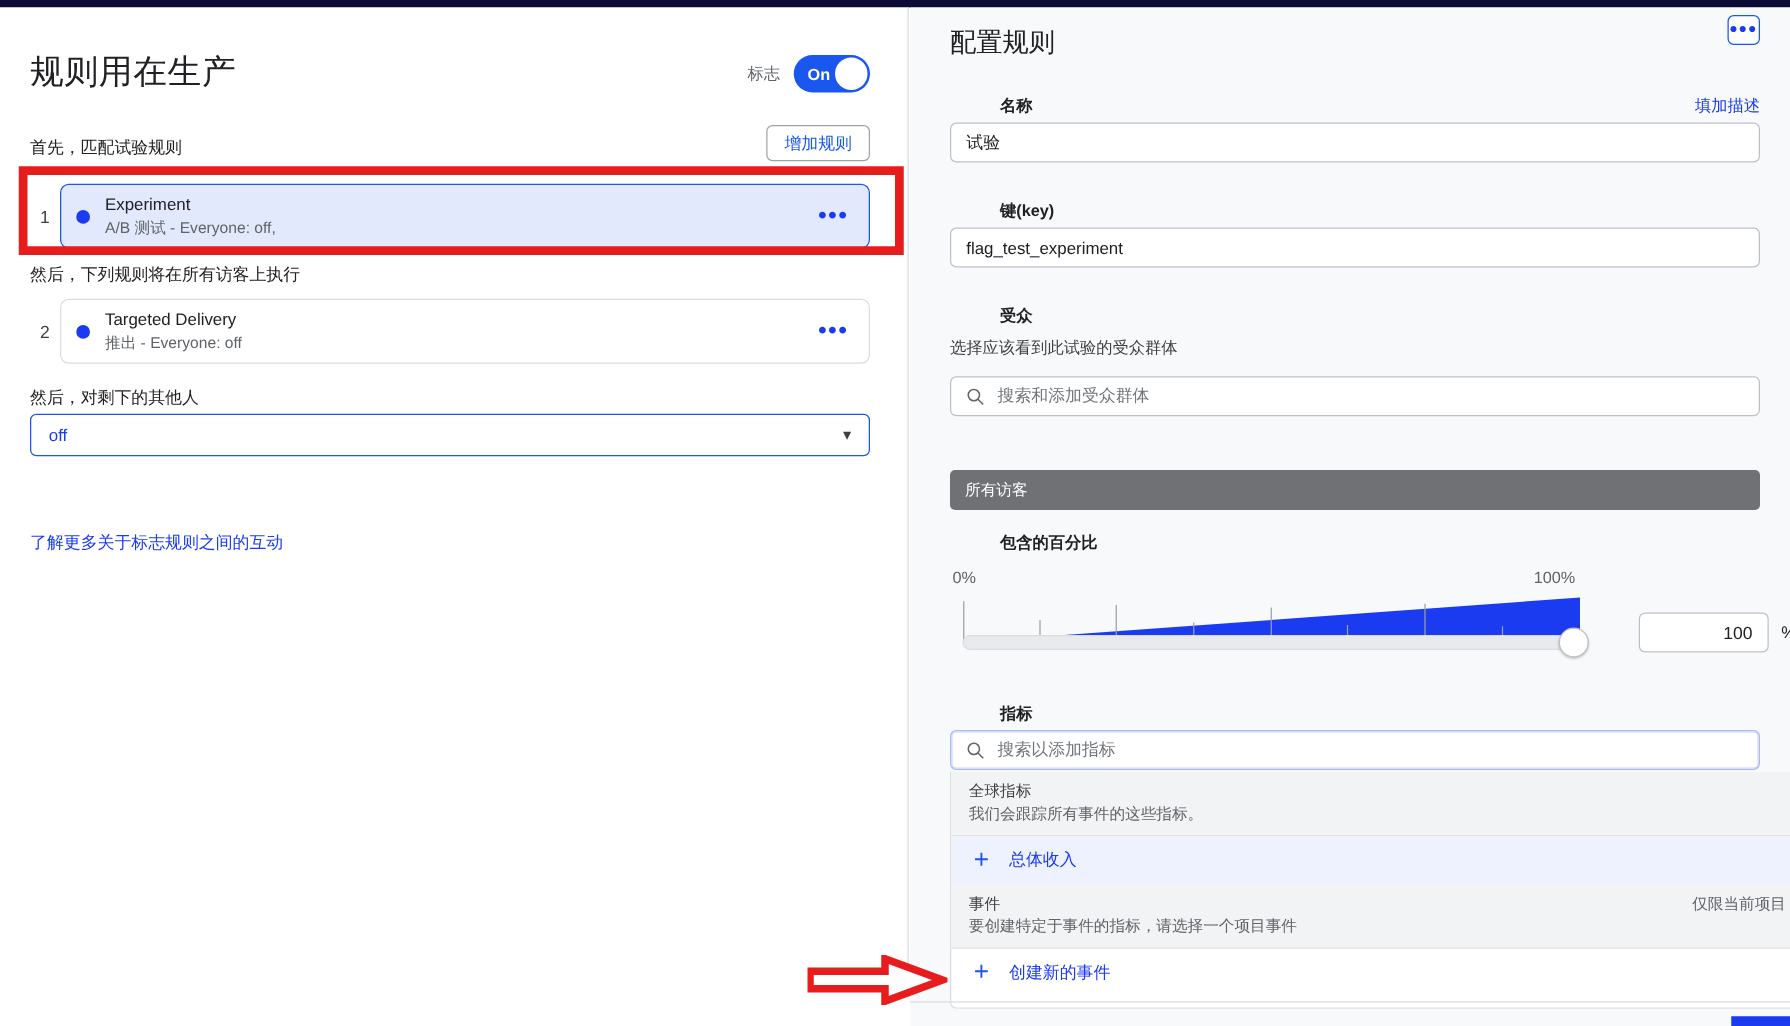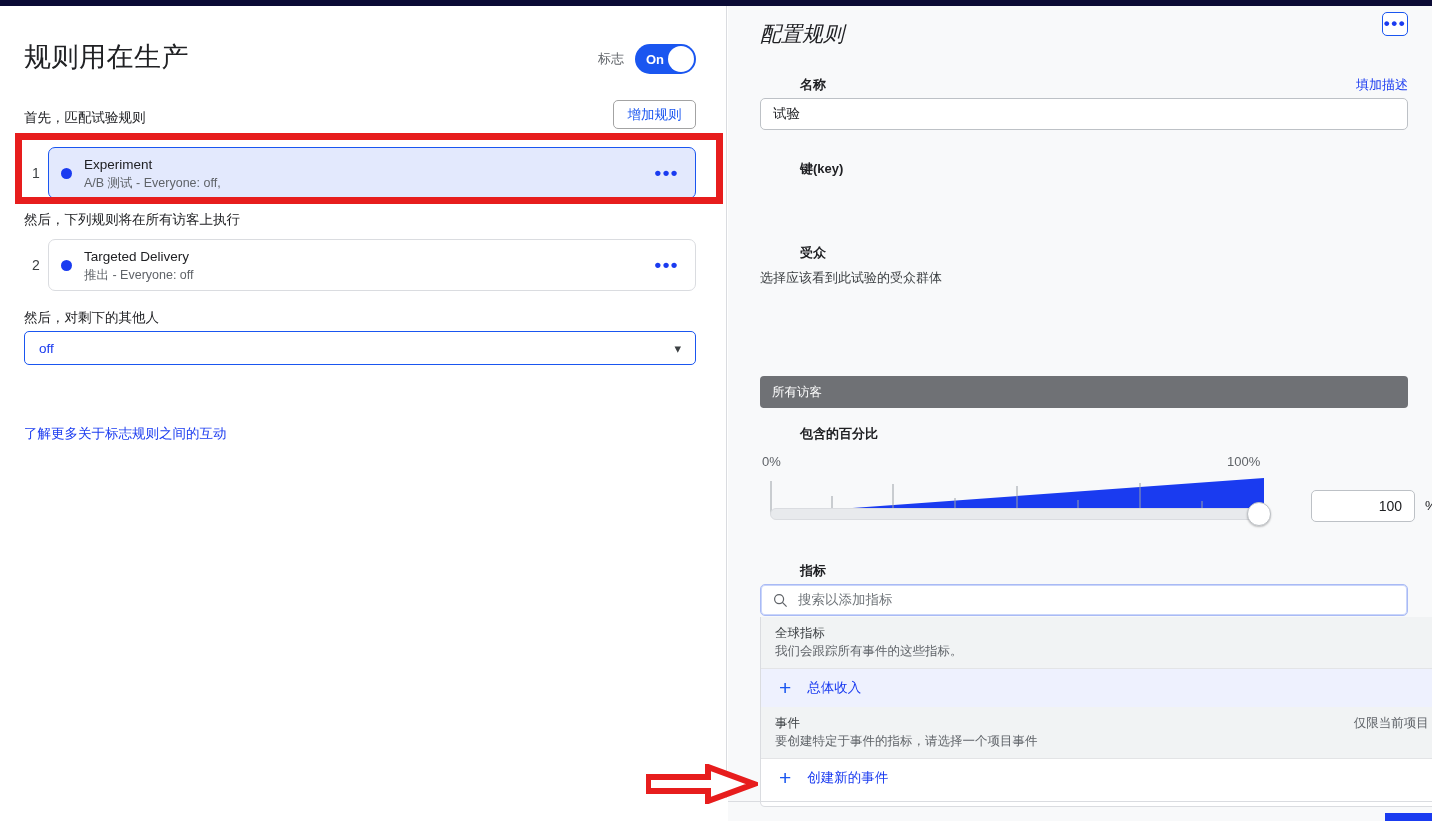--- a/index.html
+++ b/index.html
@@ -109,21 +109,21 @@
     font-size: 13.5px; color: #1a3bf0; text-decoration: none; cursor: pointer;
   }
 
   
   .right-panel {
     position: absolute; top: 6px; left: 728px; width: 704px; height: 815px;
     background: #f8f9fa; padding: 0;
   }
   .rp-title {
     position: absolute; left: 32px; top: 14px;
-    font-size: 21px; color: #202124; font-weight: 400; font-style: italic;
+    font-size: 21px; color: #202124; font-weight: 400;
   }
   .rp-menu-btn {
     position: absolute; right: 24px; top: 6px;
     width: 26px; height: 24px; border: 1px solid #1a56f0; border-radius: 5px;
     background: #fff; display: flex; align-items: center; justify-content: center;
     cursor: pointer;
   }
   .rp-menu-btn .dots-blue { font-size: 17px; }
 
   .fld-label {
@@ -302,23 +302,33 @@
       <span class="dots-blue">•••</span>
     </div>
 
     <div class="fld-label" id="lbl-name">名称</div>
     <div class="link-right" id="link-desc">填加描述</div>
     <div class="text-input" id="inp-name">
       <span>试验</span>
     </div>
 
     <div class="fld-label" id="lbl-key">键(key)</div>
+    <div class="text-input" id="inp-key">
+      <span>flag_test_experiment</span>
+    </div>
 
     <div class="fld-label" id="lbl-audience">受众</div>
     <div class="fld-sub" id="sub-audience">选择应该看到此试验的受众群体</div>
+    <div class="search-input" id="inp-audience">
+      <svg class="mag" width="15" height="15" viewBox="0 0 16 16">
+        <circle cx="6.5" cy="6.5" r="4.8" fill="none" stroke="#5f6368" stroke-width="1.3"></circle>
+        <line x1="10" y1="10" x2="14.5" y2="14.5" stroke="#5f6368" stroke-width="1.3"></line>
+      </svg>
+      <span class="search-ph">搜索和添加受众群体</span>
+    </div>
 
     <div class="gray-bar">所有访客</div>
 
     <div class="fld-label" id="lbl-pct">包含的百分比</div>
 
     <div class="slider-area">
       <span class="pct-min">0%</span>
       <span class="pct-max">100%</span>
 
       <div class="wedge-box">

